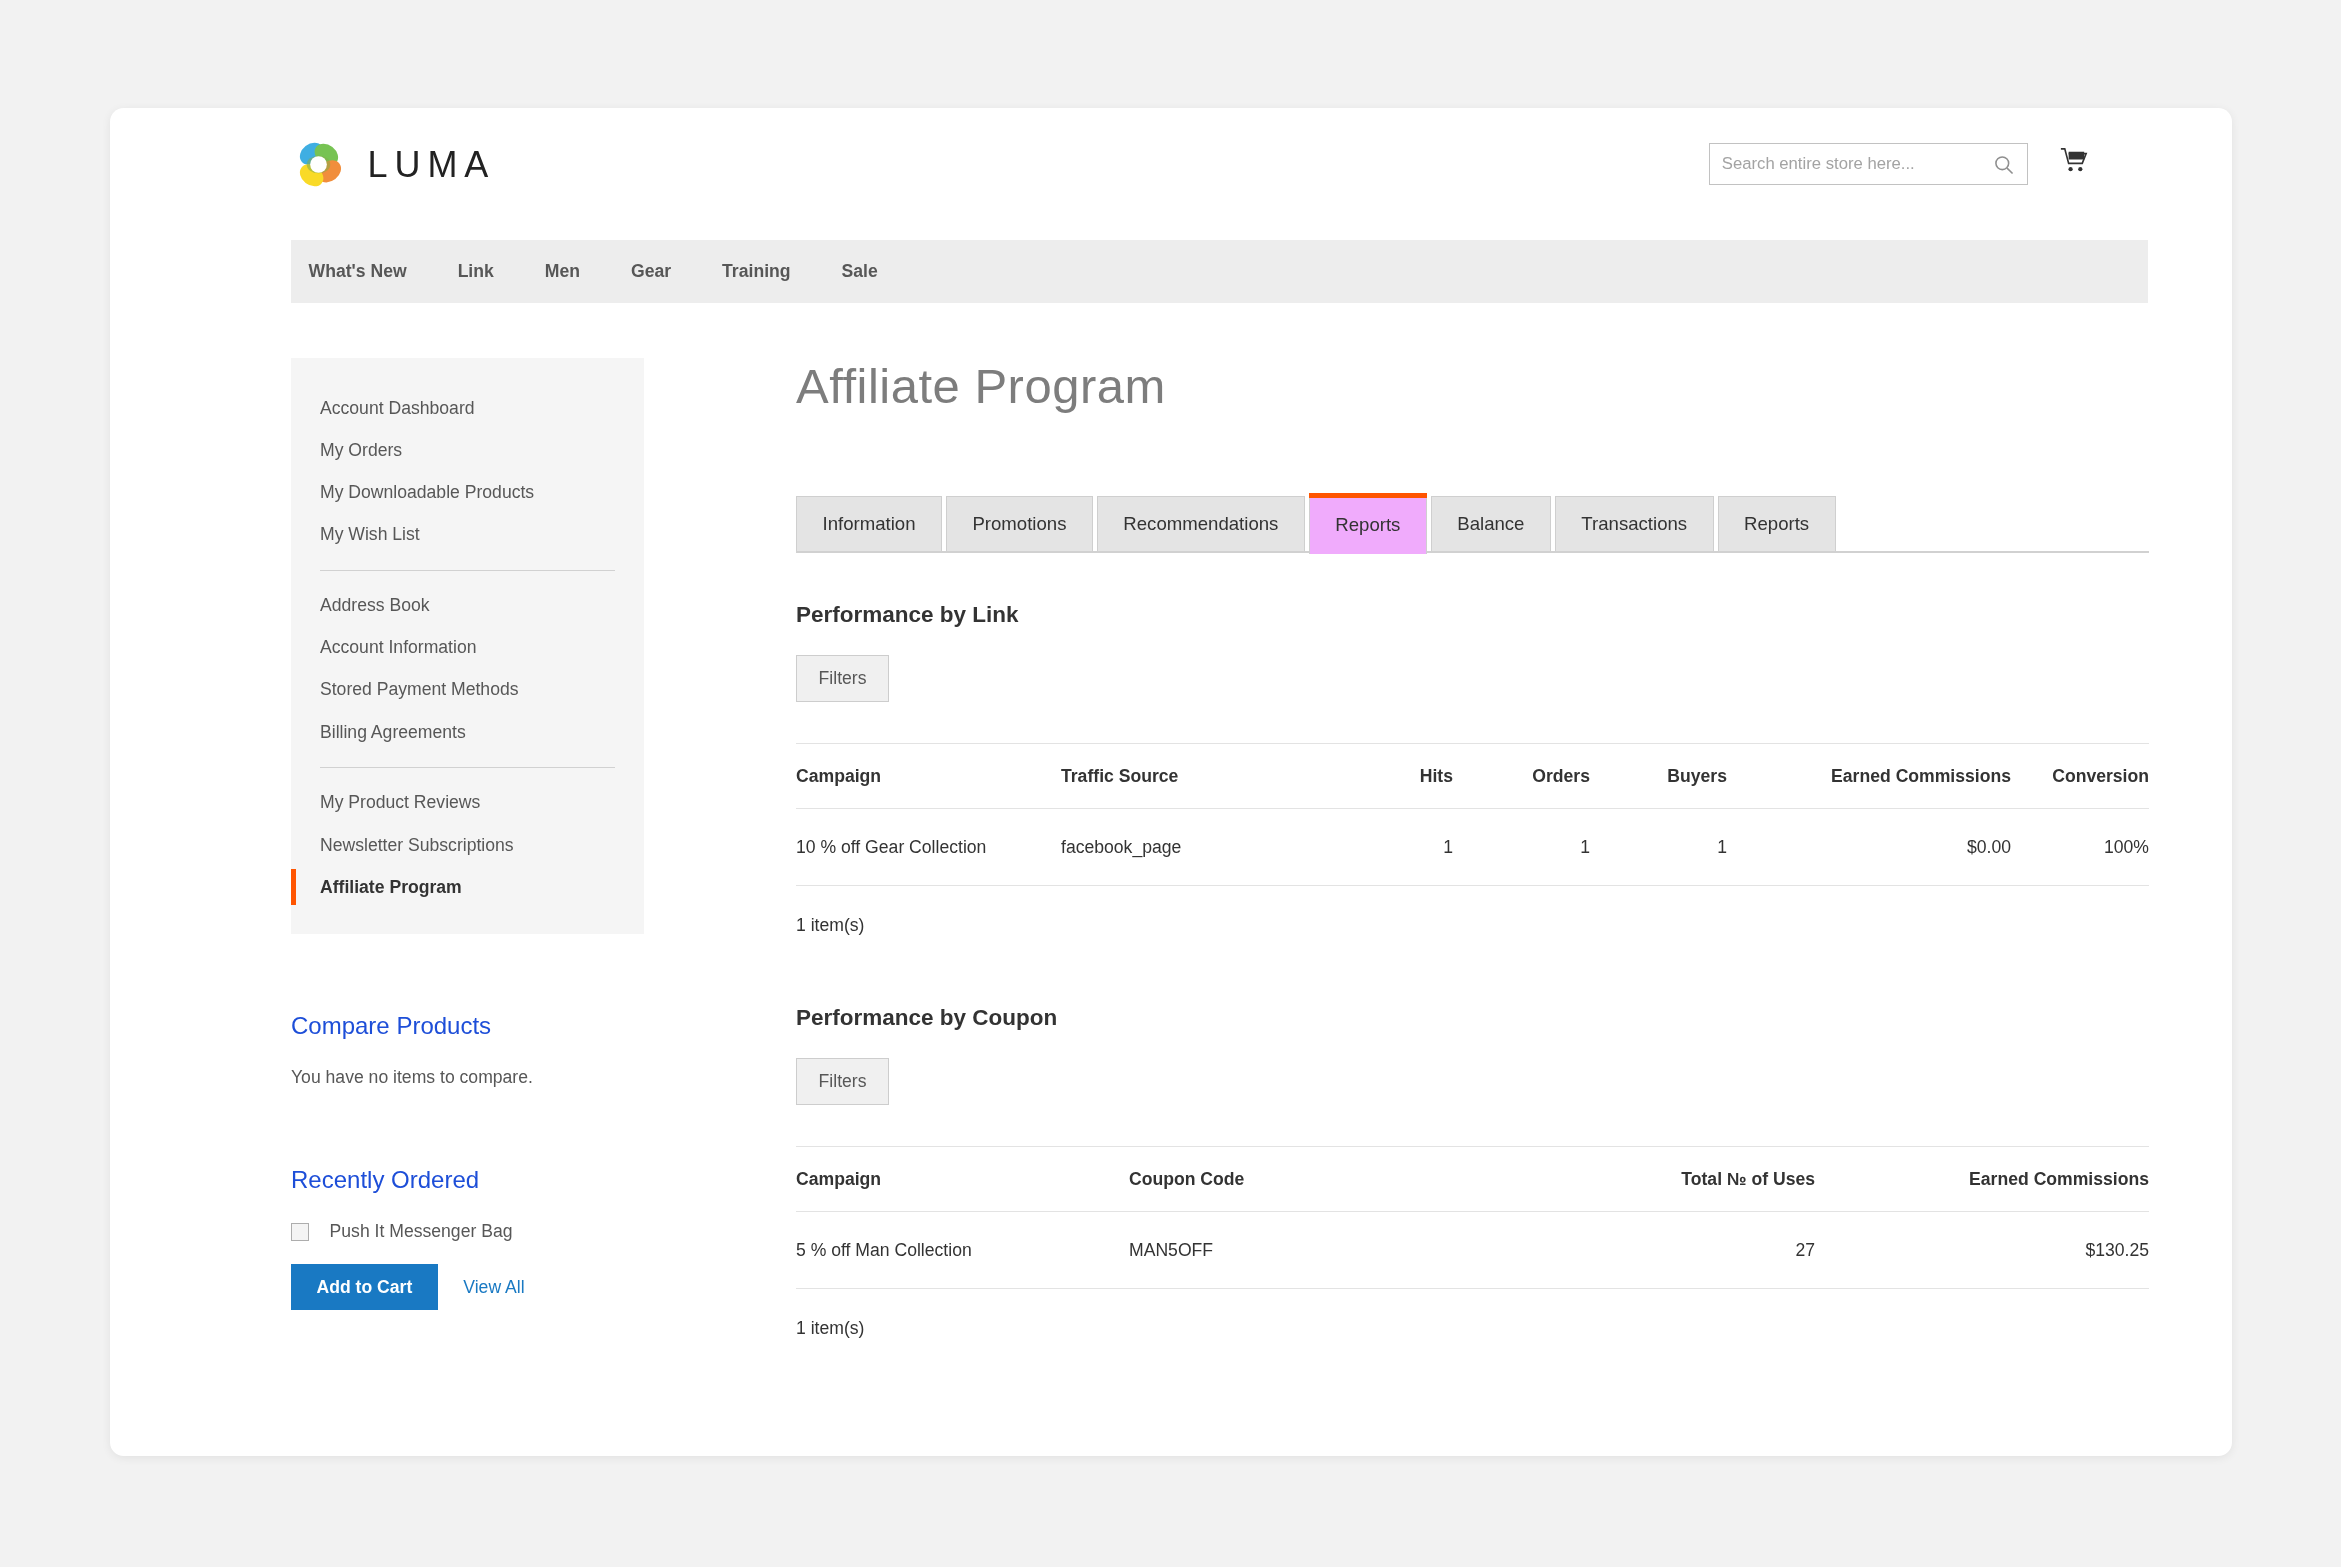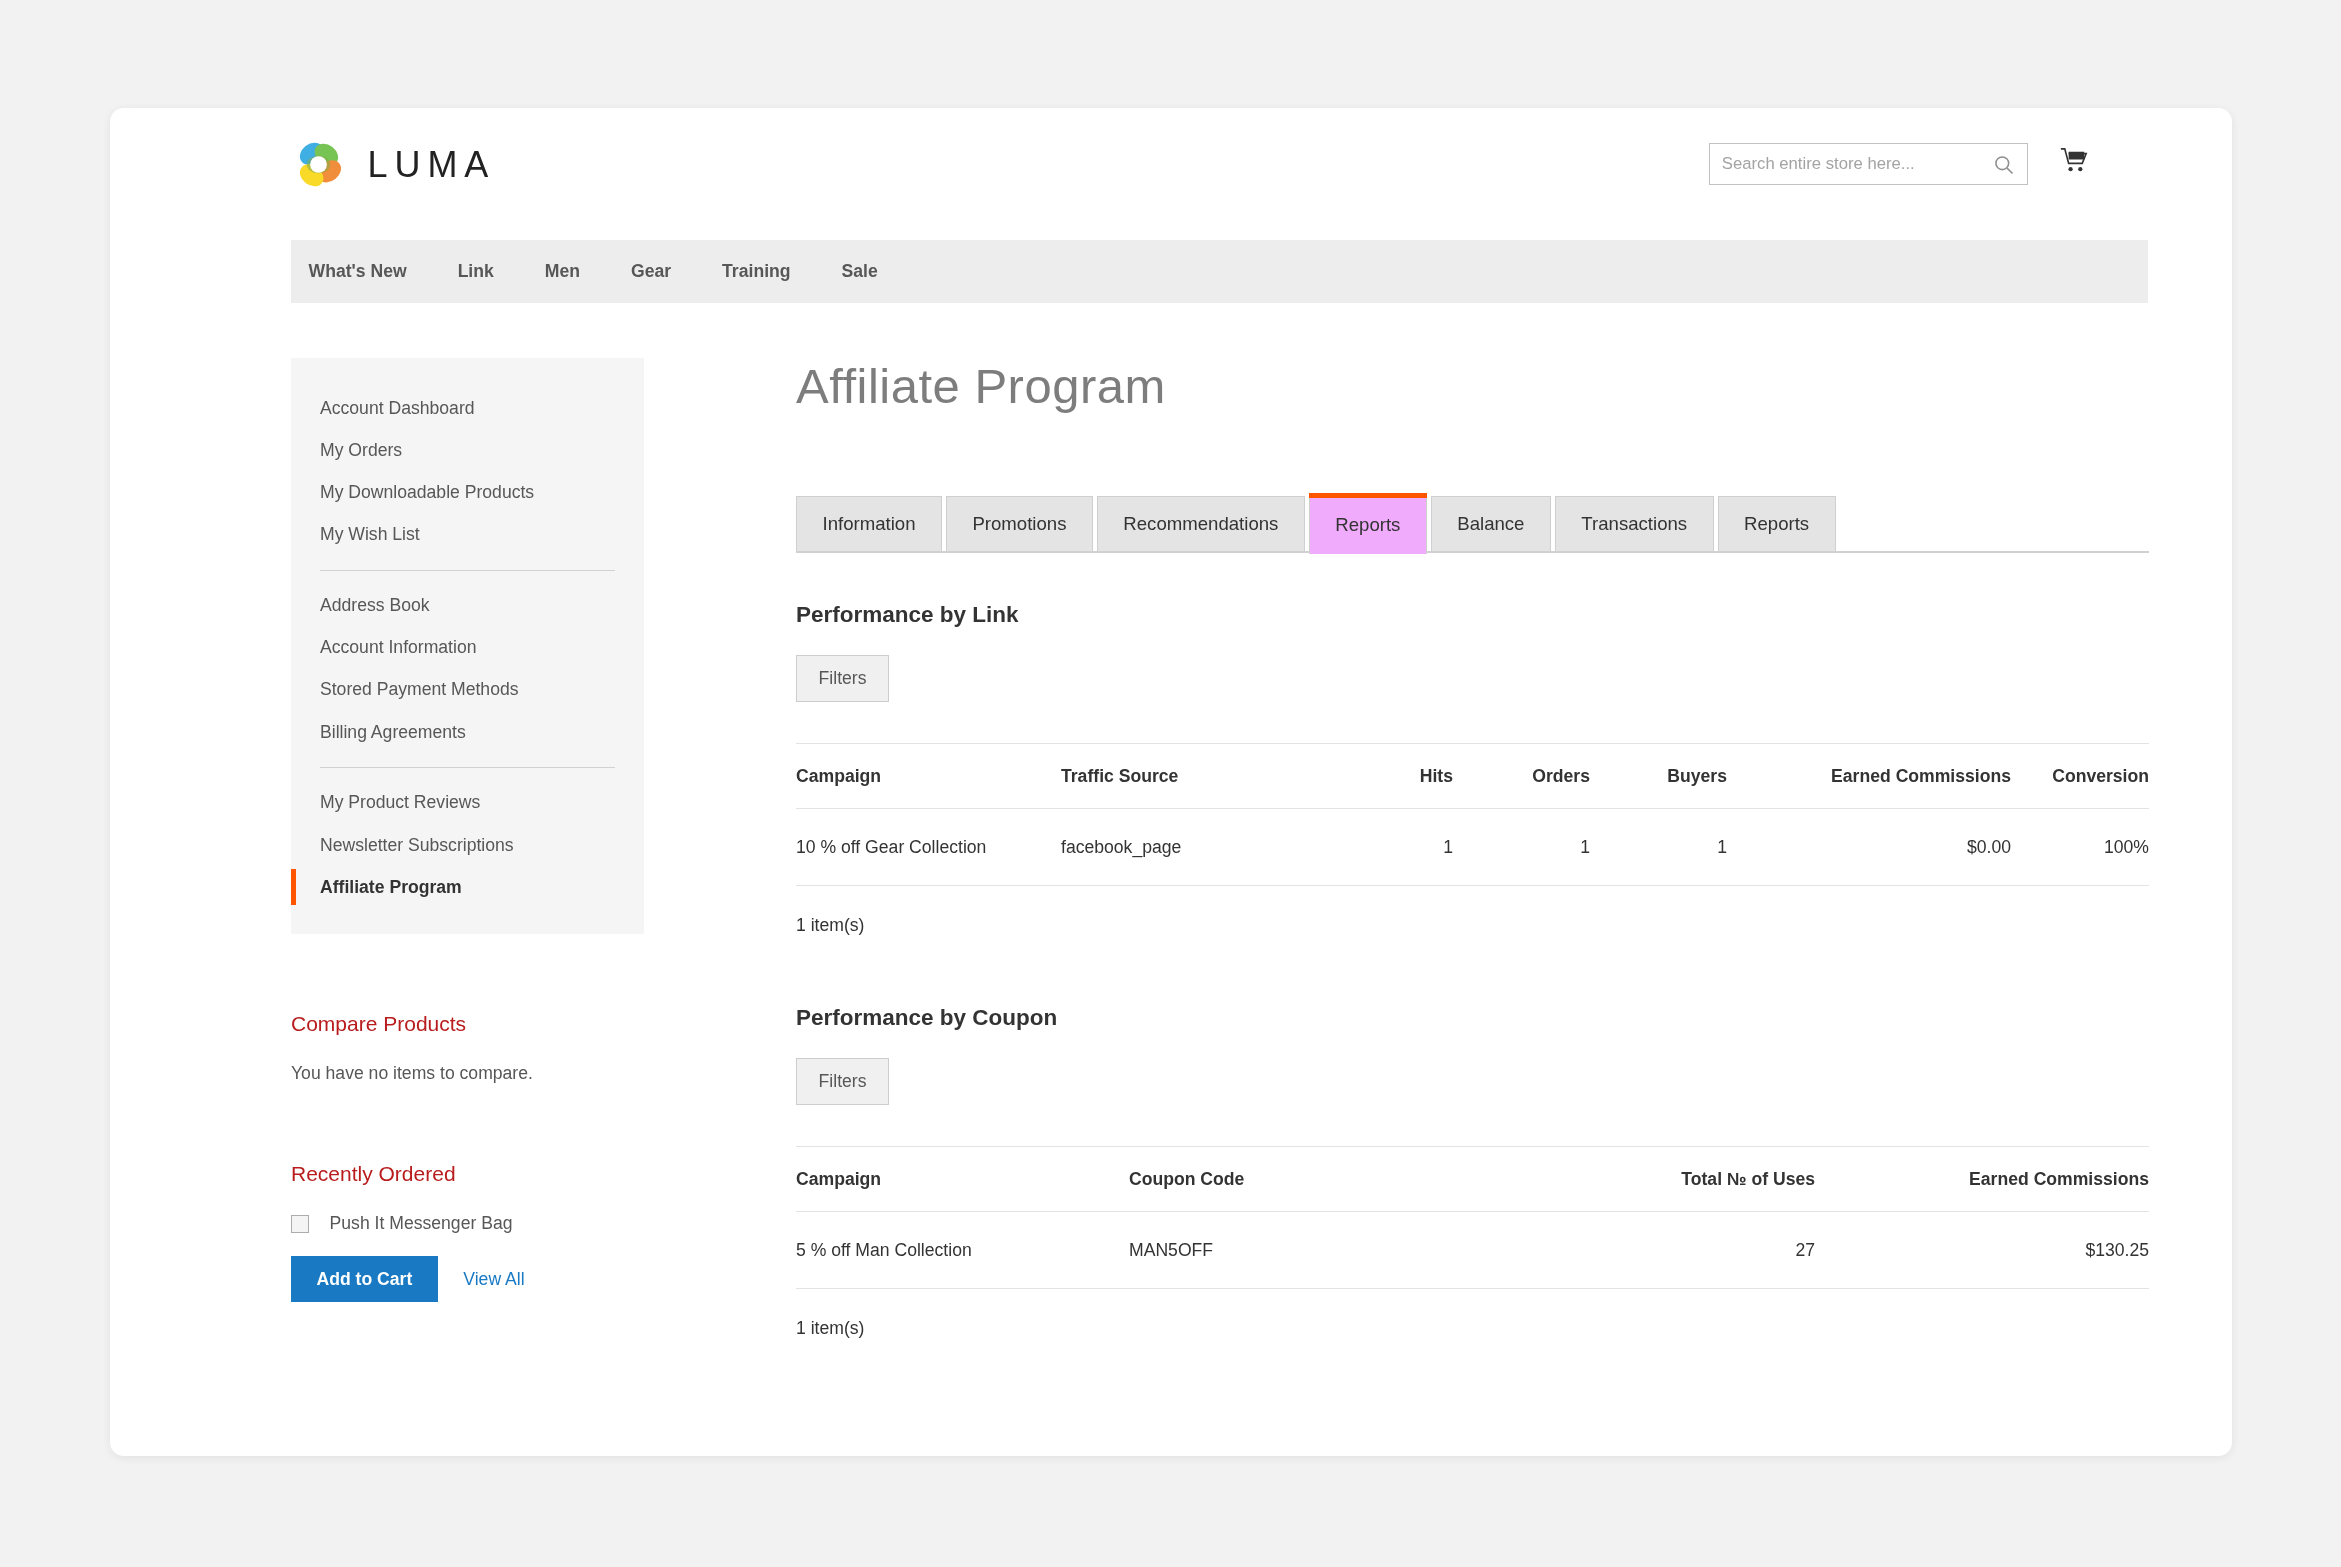--- a/index.html
+++ b/index.html
@@ -153,22 +153,22 @@
     background: #ff5501;
   }
   .nav-divider {
     height: 1px;
     background: #d1d1d1;
     margin: 13.7px 29px 13.7px 29px;
   }
 
   .side-block { margin-top: 78px; padding-left: 0; }
   .side-block-title {
-    font-size: 21px;
-    color: #b91c1c;
+    font-size: 24px;
+    color: #1d4ed8;
     font-weight: 400;
     margin-bottom: 27.4px;
   }
   .side-block-text {
     font-size: 17.6px;
     color: #575757;
   }
   .recently-ordered-item {
     display: flex;
     align-items: center;

